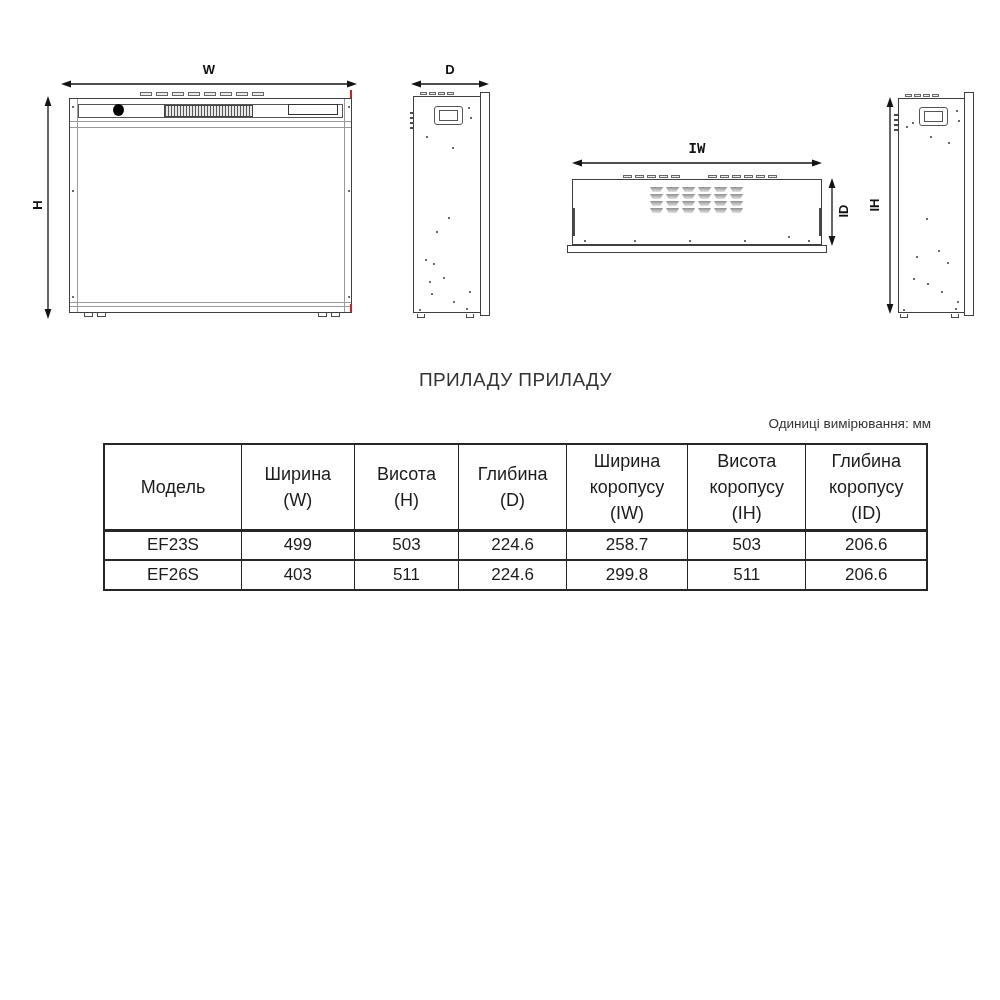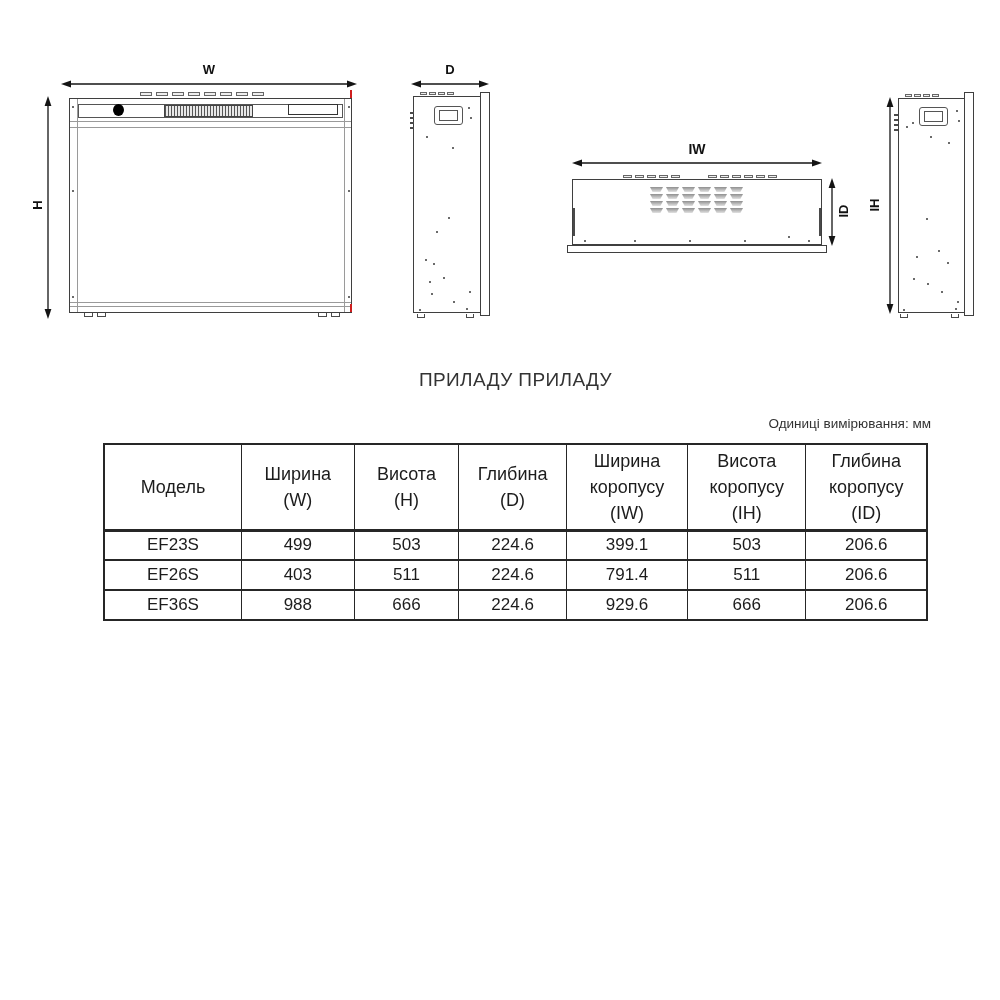--- a/index.html
+++ b/index.html
@@ -73,21 +73,21 @@
   <svg class="arrow" style="left:411px;top:79px;" width="78" height="10">
     <line x1="9" y1="5" x2="69" y2="5"></line>
       <polygon points="0,5 10,1.6 10,8.4"></polygon>
       <polygon points="78,5 68,1.6 68,8.4"></polygon>
   </svg>
   <div class="box" style="left:413px;top:96px;width:68px;height:217px;"></div>
   <div class="box" style="left:480px;top:92px;width:10px;height:224px;"></div>
   <div class="thinbox" style="left:434px;top:106px;width:29px;height:19px;border-radius:3px;"></div>
   <div class="thinbox" style="left:439px;top:110px;width:19px;height:11px;"></div>
 
-  <div class="dim-label" style="left:572px;top:141px;width:250px;font-size:14px;">IW</div>
+  <div class="dim-label" style="left:572px;top:141px;width:250px;font-size:14px;font-family:Liberation Mono, monospace;">IW</div>
   <svg class="arrow" style="left:572px;top:158px;" width="250" height="10">
     <line x1="9" y1="5" x2="241" y2="5"></line>
       <polygon points="0,5 10,1.6 10,8.4"></polygon>
       <polygon points="250,5 240,1.6 240,8.4"></polygon>
   </svg>
   <div class="box" style="left:572px;top:179px;width:250px;height:66px;"></div>
   <div class="box" style="left:567px;top:245px;width:260px;height:8px;"></div>
   <div class="tick" style="left:573px;top:208px;width:2px;height:28px;"></div>
   <div class="tick" style="left:819px;top:208px;width:2px;height:28px;"></div>
   <div class="vlabel" style="left:832px;top:203px;">ID</div>
@@ -131,40 +131,31 @@
           <th>Висота<br>коропусу<br>(IH)</th>
           <th>Глибина<br>коропусу<br>(ID)</th>
         </tr>
       </thead>
     <tbody id="dims-body">
         <tr>
           <td>EF23S</td>
           <td>499</td>
           <td>503</td>
           <td>224.6</td>
-          <td>399.1</td>
+          <td>258.7</td>
           <td>503</td>
           <td>206.6</td>
         </tr>
         <tr>
           <td>EF26S</td>
           <td>403</td>
           <td>511</td>
           <td>224.6</td>
-          <td>791.4</td>
+          <td>299.8</td>
           <td>511</td>
-          <td>206.6</td>
-        </tr>
-        <tr>
-          <td>EF36S</td>
-          <td>988</td>
-          <td>666</td>
-          <td>224.6</td>
-          <td>929.6</td>
-          <td>666</td>
           <td>206.6</td>
         </tr>
       </tbody>
   </table>
 <div class="dot" style="left: 72px; top: 106px;"></div>
     <div class="dot" style="left: 72px; top: 190px;"></div>
     <div class="dot" style="left: 72px; top: 296px;"></div>
     <div class="dot" style="left: 348px; top: 106px;"></div>
     <div class="dot" style="left: 348px; top: 190px;"></div>
     <div class="dot" style="left: 348px; top: 296px;"></div>

